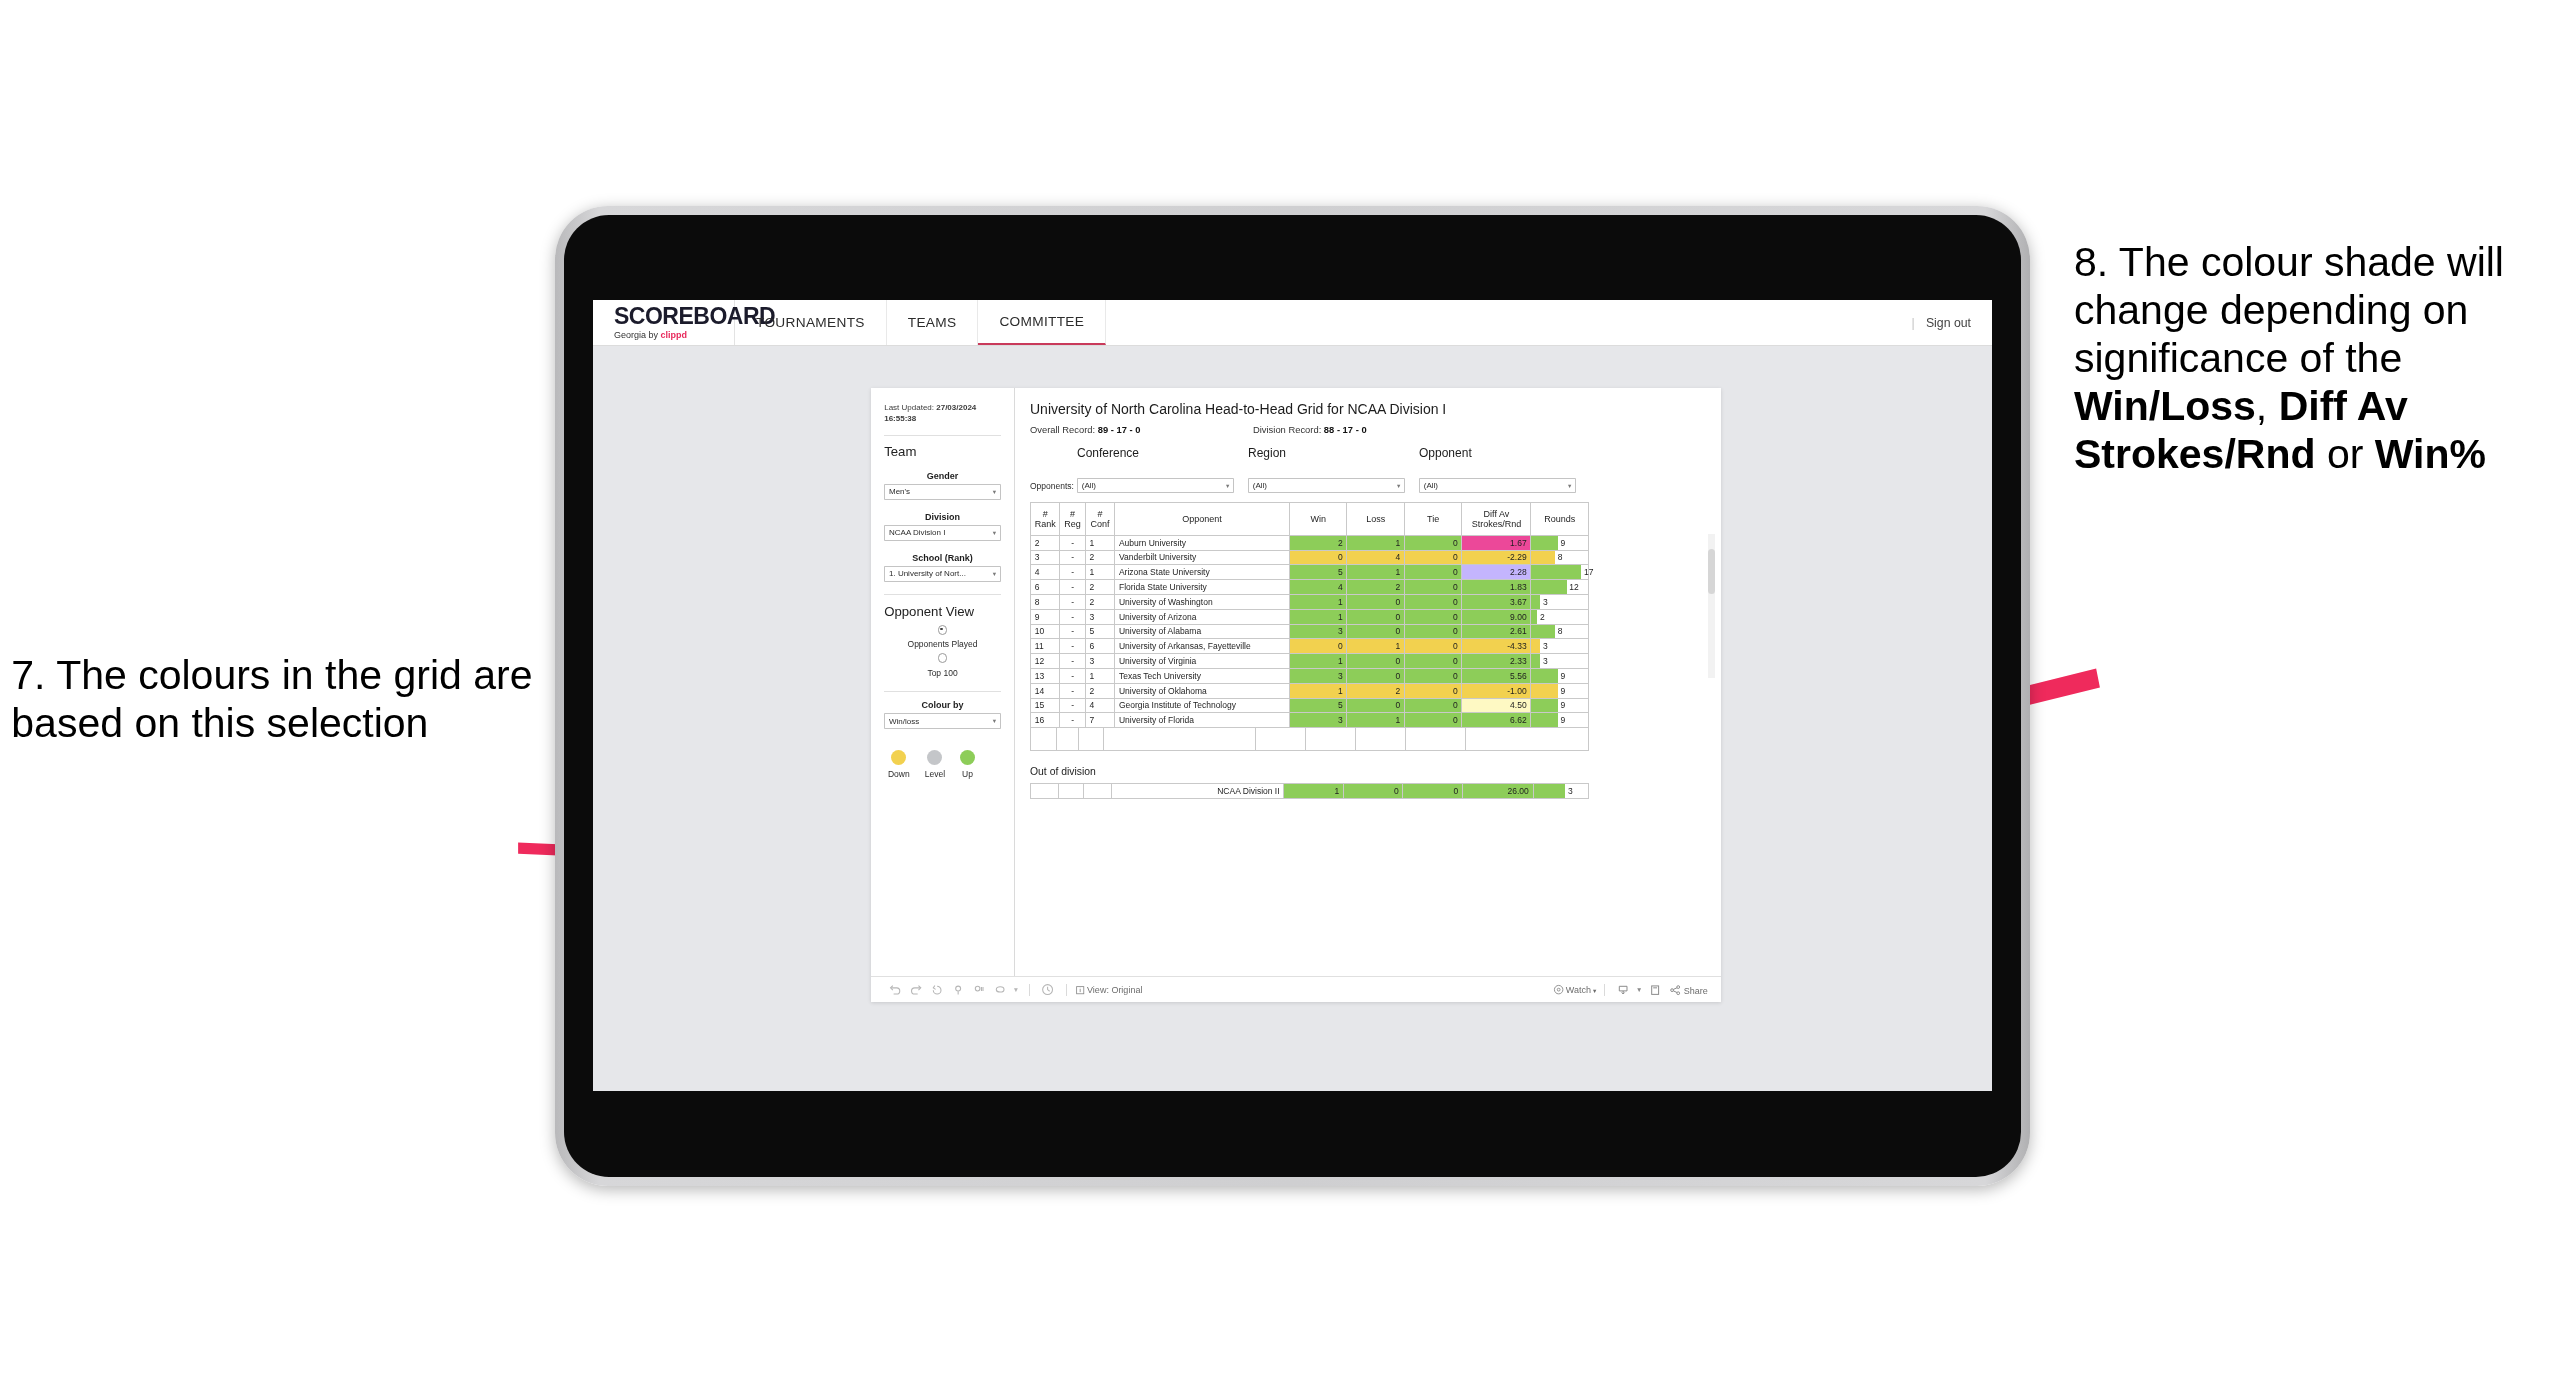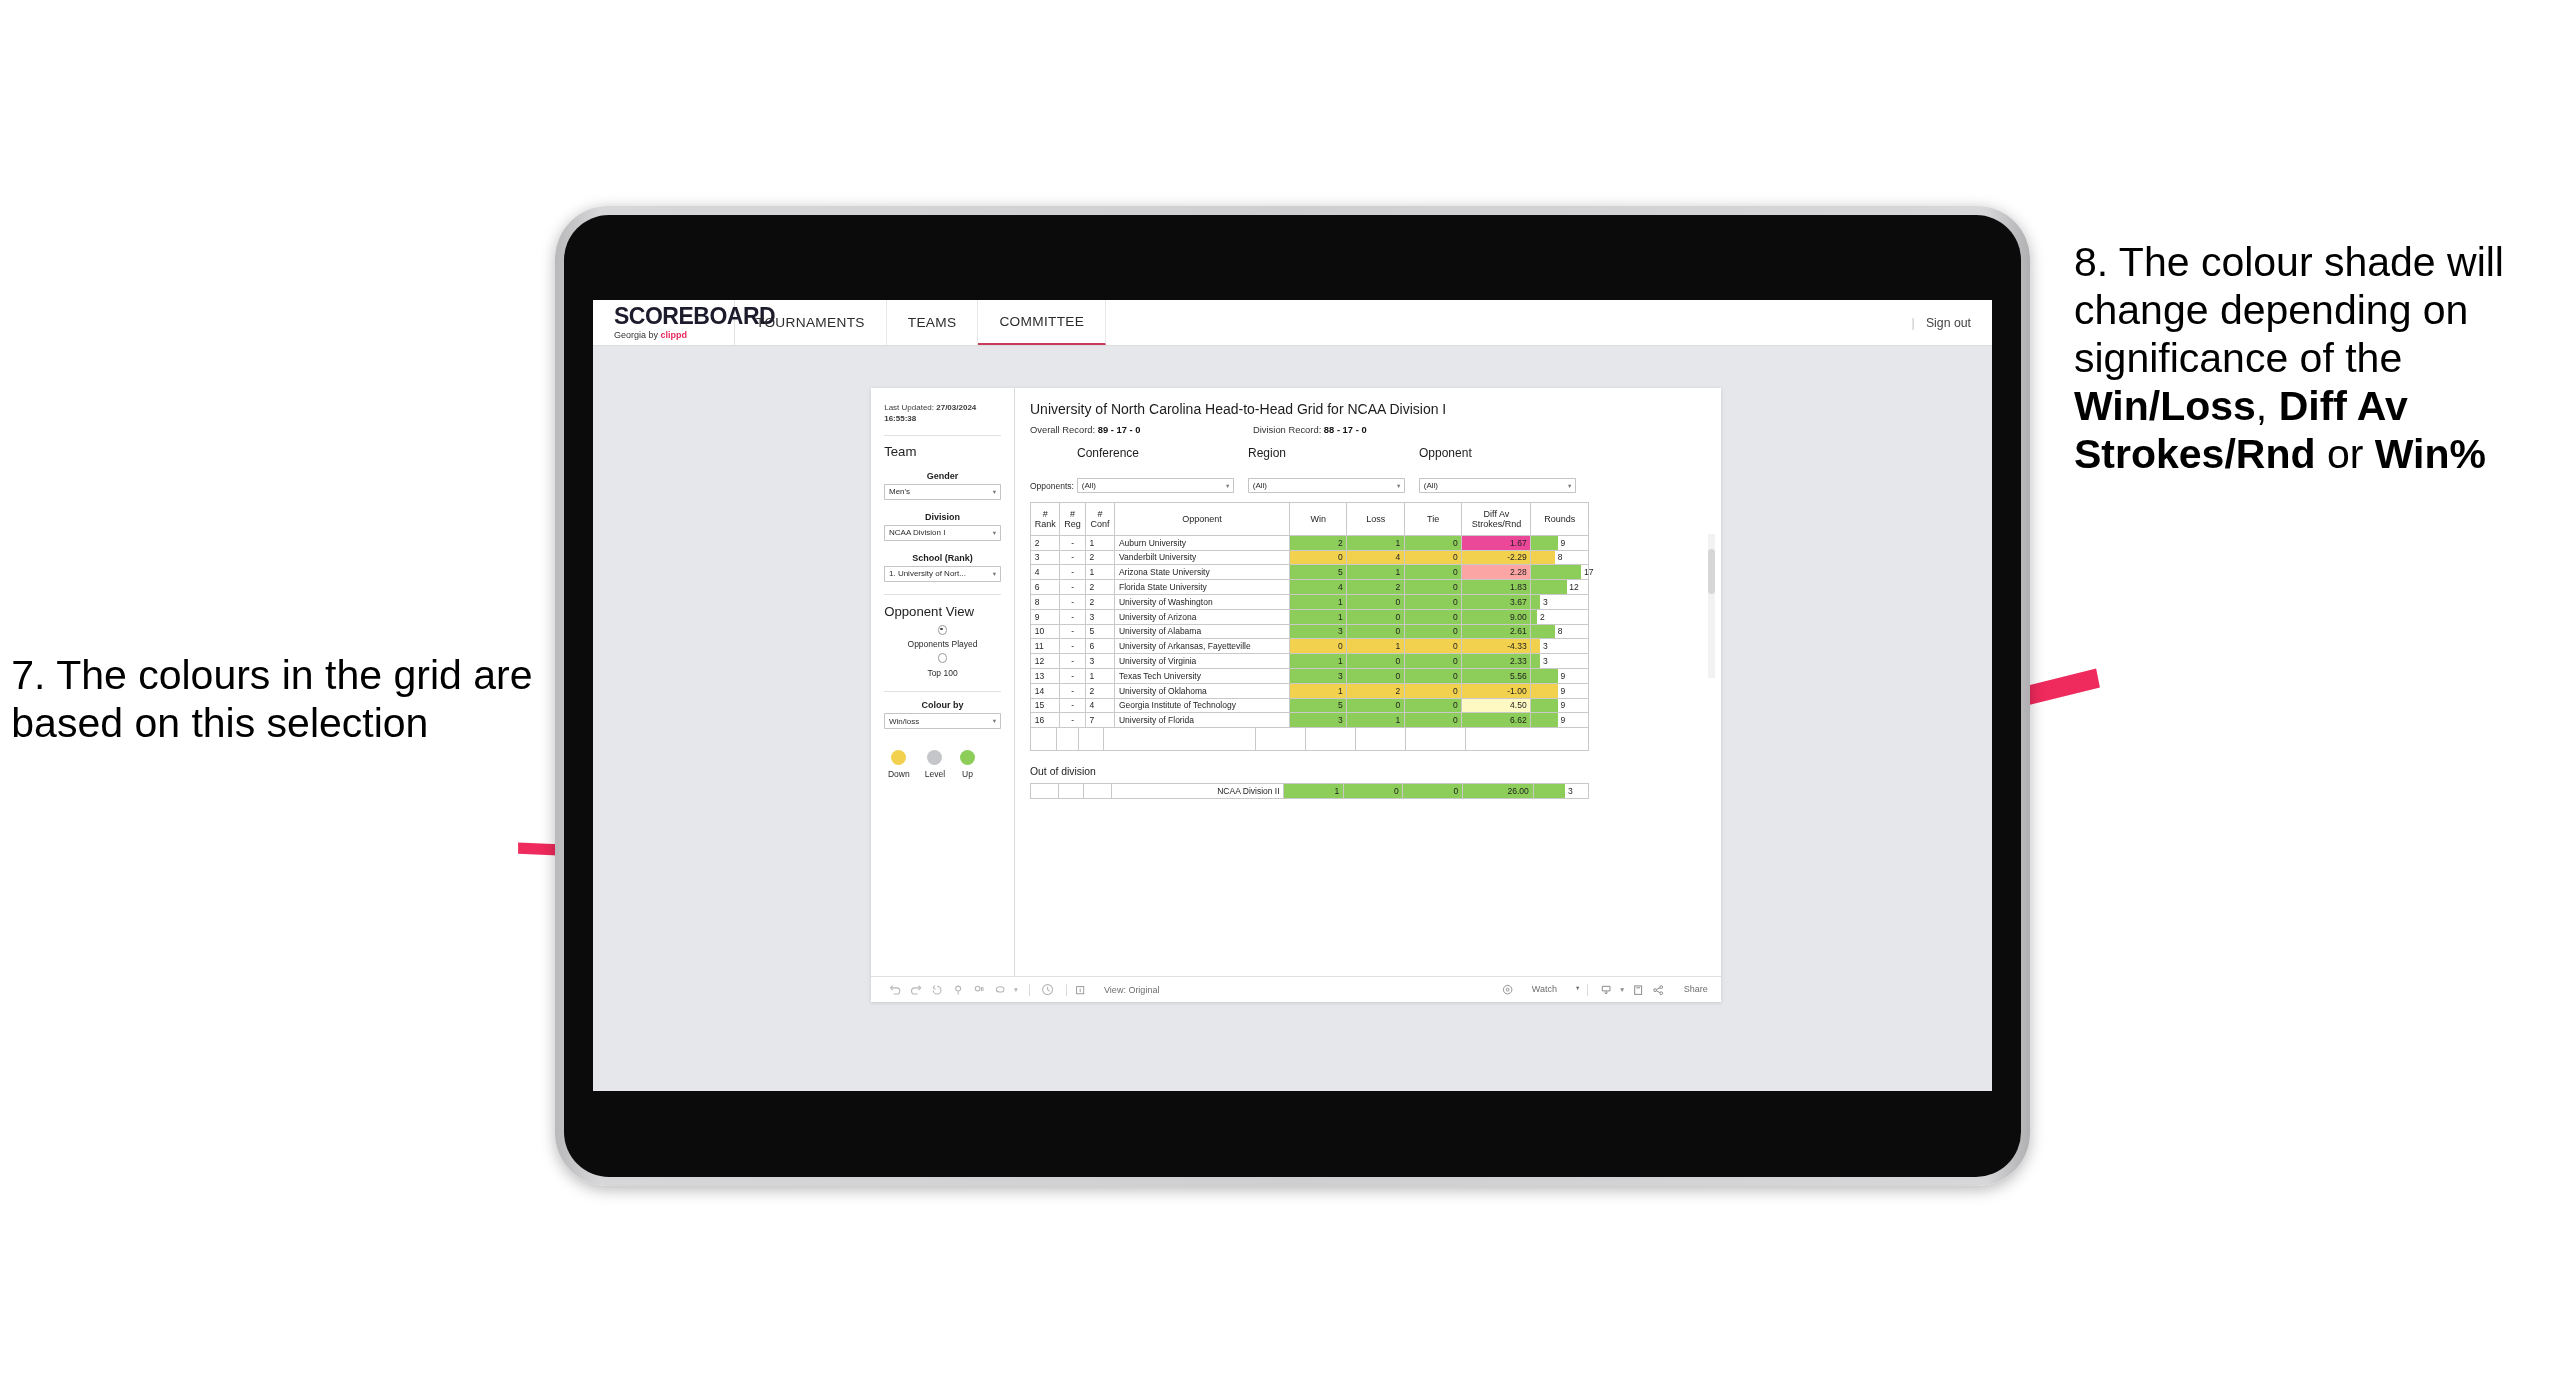--- a/index.html
+++ b/index.html
@@ -114,21 +114,21 @@
   #grid-foot .fcell{border-right:0.9px solid #c9c9c9;}
 
   #ood-title{font-size:10.4px;color:#1c1c1c;margin:15px 0 5.7px;}
   #ood{width:559px;}
   #ood td{border:0.9px solid #c9c9c9;height:14px;padding:0;}
 
   
   #toolbar{height:24.6px;border-top:0.9px solid #e0e0e0;background:#fff;display:flex;align-items:center;padding:0 13.2px;gap:0;}
   .tb-icon{width:21px;height:21px;display:flex;align-items:center;justify-content:center;color:#b6b6b6;}
   .tb-sep{width:0.9px;height:12.3px;background:#dadada;margin:0 7.6px;}
-  .tb-text{font-size:9px;color:#6d6d6d;display:flex;align-items:flex-start;gap:19px;}
+  .tb-text{font-size:9px;color:#6d6d6d;display:flex;align-items:flex-end;gap:2px;}
   #tb-right{margin-left:auto;display:flex;align-items:center;}
 </style>
 </head>
 <body>
 
 <div class="annot" id="annot-left">
   <span>7. The colours in the grid are based on this selection</span>
 </div>
 
 <svg class="arrow" id="arrow-7" style="left:491px;top:803px;width:397px;height:113px;" viewBox="0 0 420 120">
@@ -336,21 +336,21 @@
                     </td>
                   </tr>
                   <tr>
                     <td class="c-rank l">4</td>
                     <td class="c-reg c">-</td>
                     <td class="c-conf l">1</td>
                     <td class="c-opp l">Arizona State University</td>
                     <td class="c-win n" style="background:#8dcd59">5</td>
                     <td class="c-loss n" style="background:#8dcd59">1</td>
                     <td class="c-tie n" style="background:#8dcd59">0</td>
-                    <td class="c-diff n" style="background:#fca5a5">2.28</td>
+                    <td class="c-diff n" style="background:#c4b5fd">2.28</td>
                     <td class="c-rounds rounds-cell">
                       <span class="rbar" style="width:88%;background:#8dcd59"></span>
                       <span class="rval" style="left:88%">17</span>
                     </td>
                   </tr>
                   <tr>
                     <td class="c-rank l">6</td>
                     <td class="c-reg c">-</td>
                     <td class="c-conf l">2</td>
                     <td class="c-opp l">Florida State University</td>

